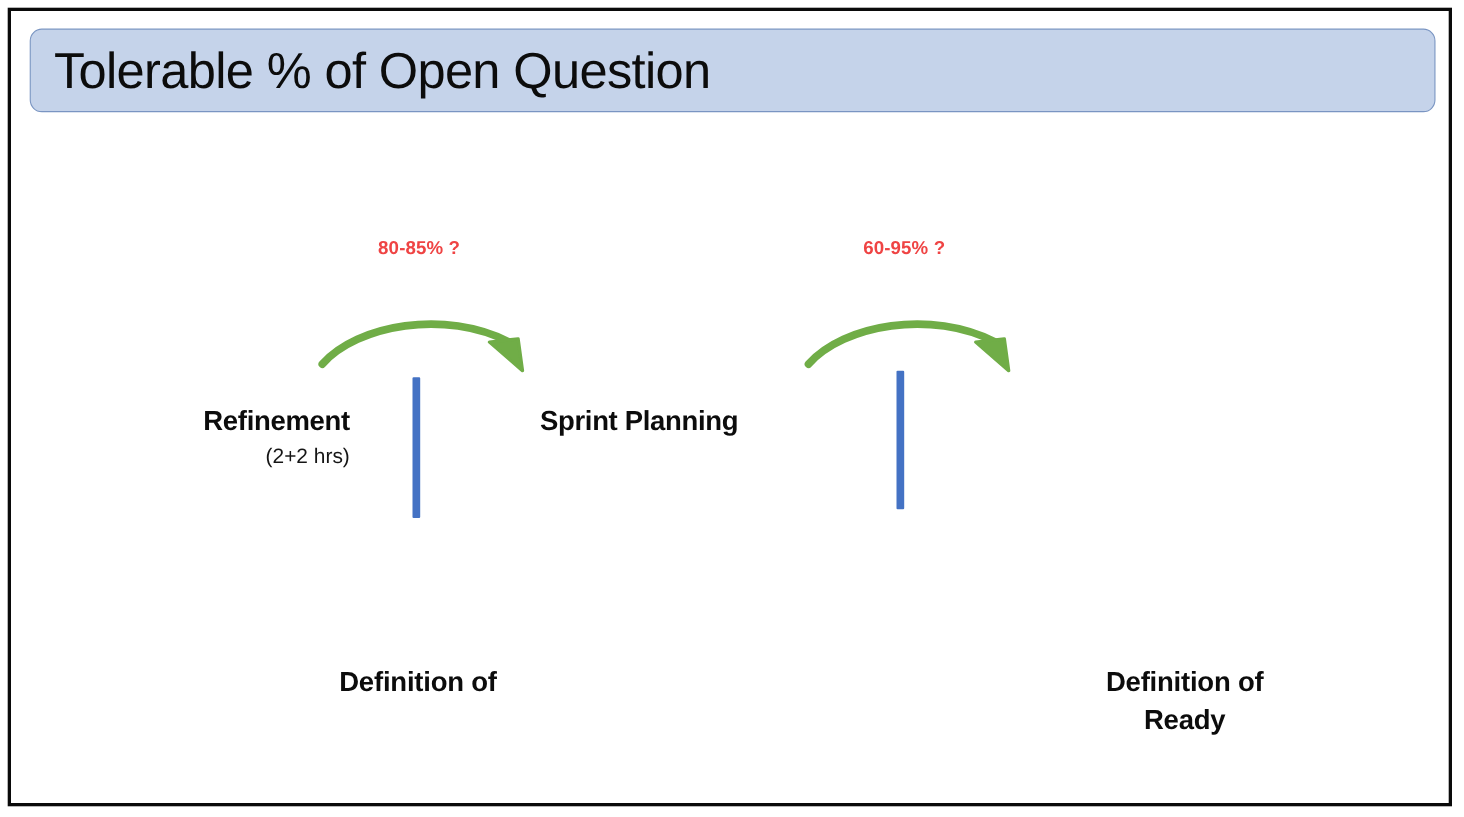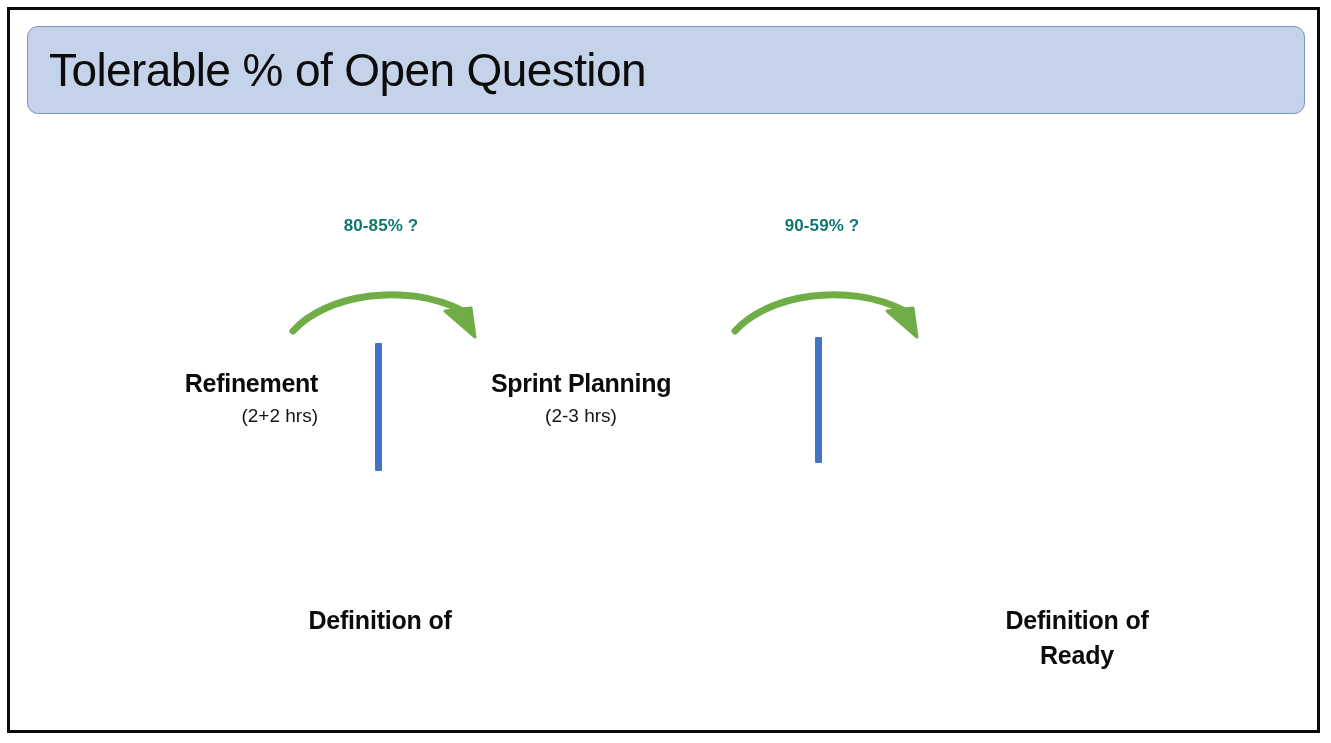--- a/index.html
+++ b/index.html
@@ -32,21 +32,21 @@
     box-sizing: border-box;
     background: #ffffff;
   }
 
   
   .title-banner {
     position: absolute;
     left: 27px;
     top: 26px;
     width: 1278px;
-    height: 88px;
+    height: 76px;
     background: #c5d3ea;
     border: 1px solid #7a95c2;
     border-radius: 11px;
     box-sizing: border-box;
   }
   .title-text {
     position: absolute;
     left: 21px;
     top: 50%;
     transform: translateY(-50%);
@@ -96,21 +96,21 @@
   .gate-bar-ready { left: 375px; top: 343px; height: 128px; }
   .gate-bar-done  { left: 815px; top: 337px; height: 126px; }
 
   
   .arrow-label {
     position: absolute;
     text-align: center;
     font-family: "Liberation Sans", sans-serif;
     font-size: 17px;
     font-weight: bold;
-    color: #0f766e;
+    color: #ef4444;
     white-space: nowrap;
     letter-spacing: 0.1px;
   }
   .arrow-label-1 { left: 294px; top: 216px; width: 174px; }
   .arrow-label-2 { left: 735px; top: 216px; width: 174px; }
 
   
   .arrow-svg {
     position: absolute;
     overflow: visible;
@@ -143,38 +143,37 @@
     <div class="title-text">Tolerable % of Open Question</div>
   </div>
 
   <div class="arrow-label arrow-label-1">80-85% ?</div>
 
   <svg class="arrow-svg arrow-svg-1" width="200" height="70" viewBox="0 0 200 70">
     <path d="M 8 56 C 40 20, 120 6, 178 36" fill="none" stroke="#70ad47" stroke-width="7" stroke-linecap="round"></path>
     <path d="M 190 62 L 160 36 L 186 33 Z" fill="#70ad47" stroke="#70ad47" stroke-width="3" stroke-linejoin="round"></path>
   </svg>
 
-  <div class="arrow-label arrow-label-2">90-59% ?</div>
+  <div class="arrow-label arrow-label-2">60-95% ?</div>
 
   <svg class="arrow-svg arrow-svg-2" width="200" height="70" viewBox="0 0 200 70">
     <path d="M 8 56 C 40 20, 120 6, 178 36" fill="none" stroke="#70ad47" stroke-width="7" stroke-linecap="round"></path>
     <path d="M 190 62 L 160 36 L 186 33 Z" fill="#70ad47" stroke="#70ad47" stroke-width="3" stroke-linejoin="round"></path>
   </svg>
 
   <div class="gate-bar gate-bar-ready"></div>
   <div class="gate-bar gate-bar-done"></div>
 
   <div class="stage stage-refinement">
     <div class="stage-name">Refinement</div>
     <div class="stage-duration">(2+2 hrs)</div>
   </div>
 
   <div class="stage stage-sprint-planning">
     <div class="stage-name">Sprint Planning</div>
-    <div class="stage-duration">(2-3 hrs)</div>
   </div>
 
 
   <div class="gate-caption gate-caption-ready">
     <span>Definition of</span>
   </div>
 
   <div class="gate-caption gate-caption-done">
     <span>Definition of</span>
     <span class="line2">Ready</span>

